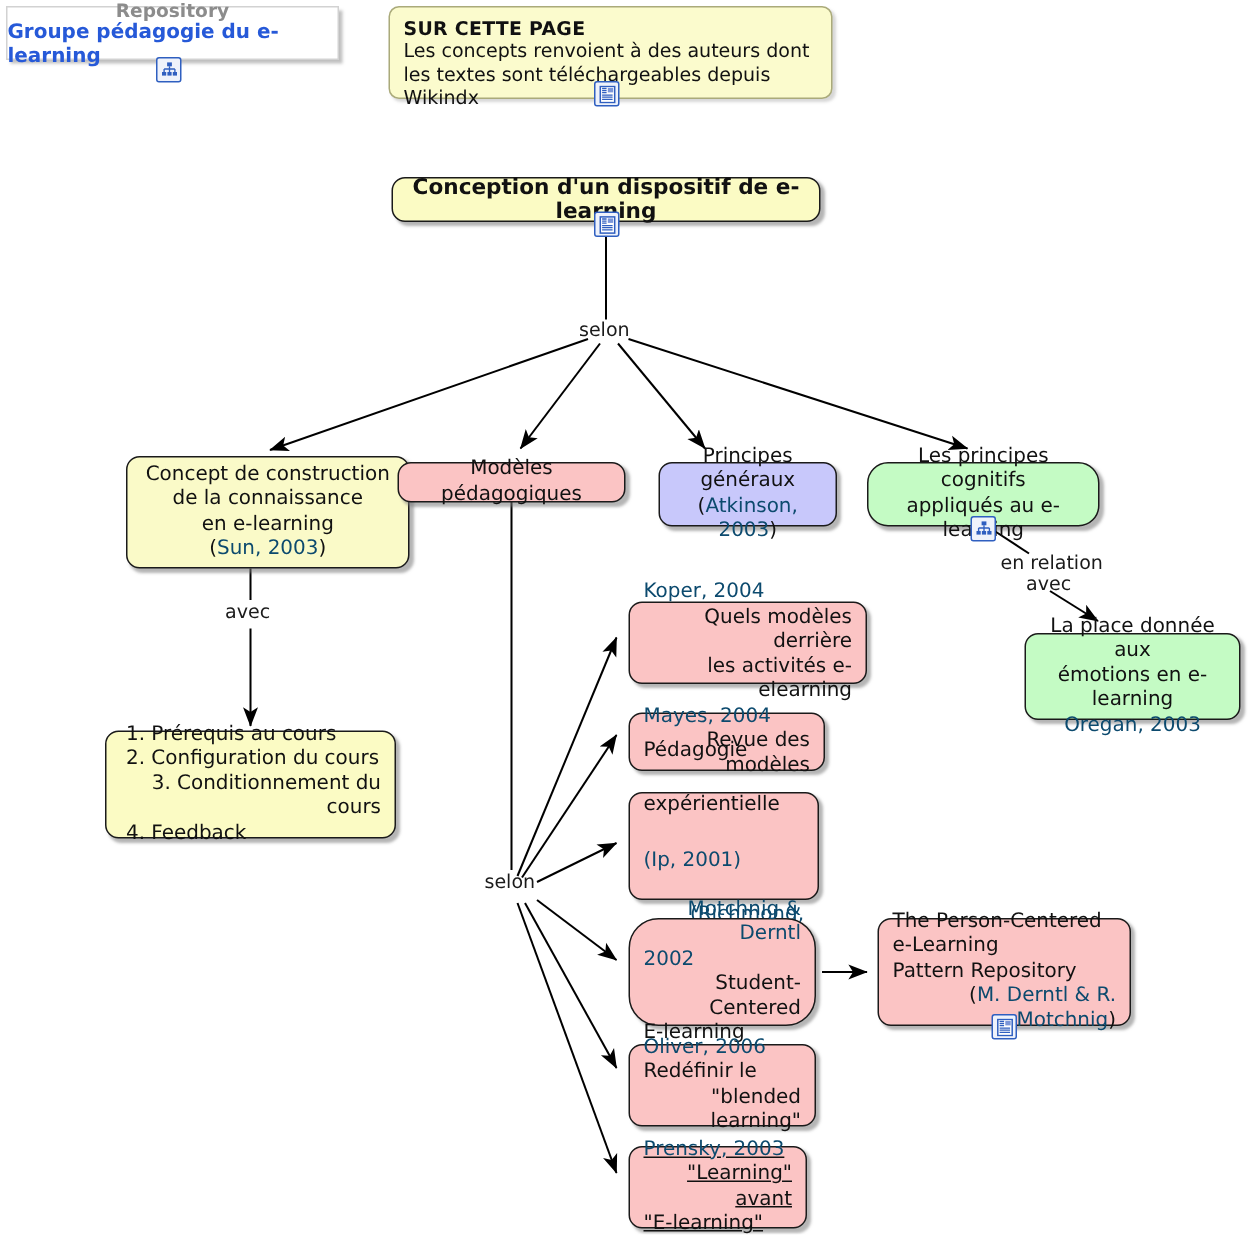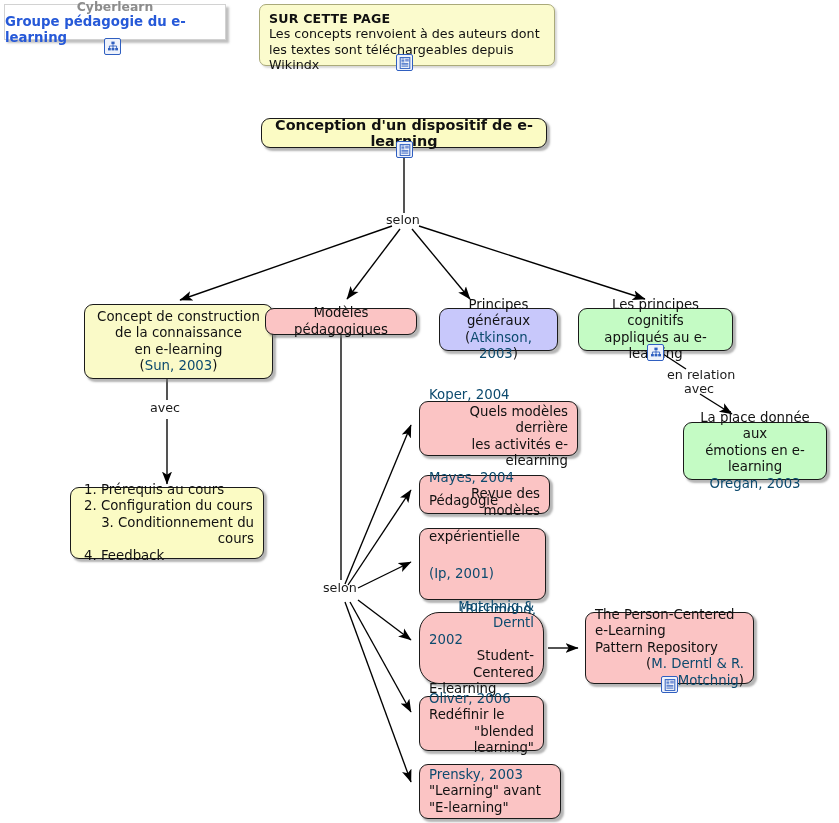--- a/index.html
+++ b/index.html
@@ -174,21 +174,21 @@
       <line x1="345" y1="602" x2="411" y2="782" marker-end="url(#ah)"></line>
 
       <line x1="548" y1="648" x2="578" y2="648" marker-end="url(#ah)"></line>
 
       <line x1="660" y1="352" x2="686" y2="369"></line>
       <line x1="700" y1="394" x2="732" y2="414" marker-end="url(#ah)"></line>
     </g>
   </svg>
 
   <div id="logo-box">
-    <div id="logo-line1">Cyberlearn</div>
+    <div id="logo-line1">Repository</div>
     <div id="logo-line2">Groupe pédagogie du e-learning</div>
   </div>
   <div class="icon-badge" style="left:104px; top:38px;">
     <svg width="12" height="12" viewBox="0 0 12 12">
       <rect x="4.4" y="0.6" width="3.2" height="2.6" fill="#2f5fc0"></rect>
       <path d="M6,3.2 L6,5 M2.4,5 L9.6,5 M2.4,5 L2.4,7 M6,5 L6,7 M9.6,5 L9.6,7" stroke="#2f5fc0" stroke-width="0.9" fill="none"></path>
       <rect x="1" y="7" width="2.8" height="2.4" fill="#2f5fc0"></rect>
       <rect x="4.6" y="7" width="2.8" height="2.4" fill="#2f5fc0"></rect>
       <rect x="8.2" y="7" width="2.8" height="2.4" fill="#2f5fc0"></rect>
     </svg>
@@ -236,21 +236,21 @@
 
   <div class="node n-pink center" style="left:265px; top:308px; width:152px; height:27px;">
     <div>Modèles pédagogiques</div>
   </div>
 
   <div class="node n-lav center" style="left:439px; top:308px; width:119px; height:43px;">
     <div>Principes généraux</div>
     <div><span>(</span><span class="ref">Atkinson, 2003</span><span>)</span></div>
   </div>
 
-  <div class="node n-green center" style="left:578px; top:308px; width:155px; height:43px;">
+  <div class="node n-green center" style="left:578px; top:308px; width:155px; height:43px;border-radius:14px;">
     <div>Les principes cognitifs</div>
     <div>appliqués au e-learning</div>
   </div>
   <div class="icon-badge" style="left:647px; top:344px;">
     <svg width="12" height="12" viewBox="0 0 12 12">
       <rect x="4.4" y="0.6" width="3.2" height="2.6" fill="#2f5fc0"></rect>
       <path d="M6,3.2 L6,5 M2.4,5 L9.6,5 M2.4,5 L2.4,7 M6,5 L6,7 M9.6,5 L9.6,7" stroke="#2f5fc0" stroke-width="0.9" fill="none"></path>
       <rect x="1" y="7" width="2.8" height="2.4" fill="#2f5fc0"></rect>
       <rect x="4.6" y="7" width="2.8" height="2.4" fill="#2f5fc0"></rect>
       <rect x="8.2" y="7" width="2.8" height="2.4" fill="#2f5fc0"></rect>
@@ -294,21 +294,21 @@
     <div>Student-Centered</div>
     <div>E-learning</div>
   </div>
 
   <div class="node n-pink left" style="left:419px; top:696px; width:125px; height:55px;">
     <div class="ref">Oliver, 2006</div>
     <div>Redéfinir le</div>
     <div>"blended learning"</div>
   </div>
 
-  <div class="node n-pink left" style="left:419px; top:764px; width:142px; height:55px;">
+  <div class="node n-pink left" style="left:419px; top:764px; width:119px; height:55px;text-decoration:underline;">
     <div class="ref">Prensky, 2003</div>
     <div>"Learning" avant</div>
     <div>"E-learning"</div>
   </div>
 
   <div class="node n-pink left" style="left:585px; top:612px; width:169px; height:72px;">
     <div>The Person-Centered</div>
     <div>e-Learning</div>
     <div>Pattern Repository</div>
     <div><span>(</span><span class="ref">M. Derntl &amp; R. Motchnig</span><span>)</span></div>

